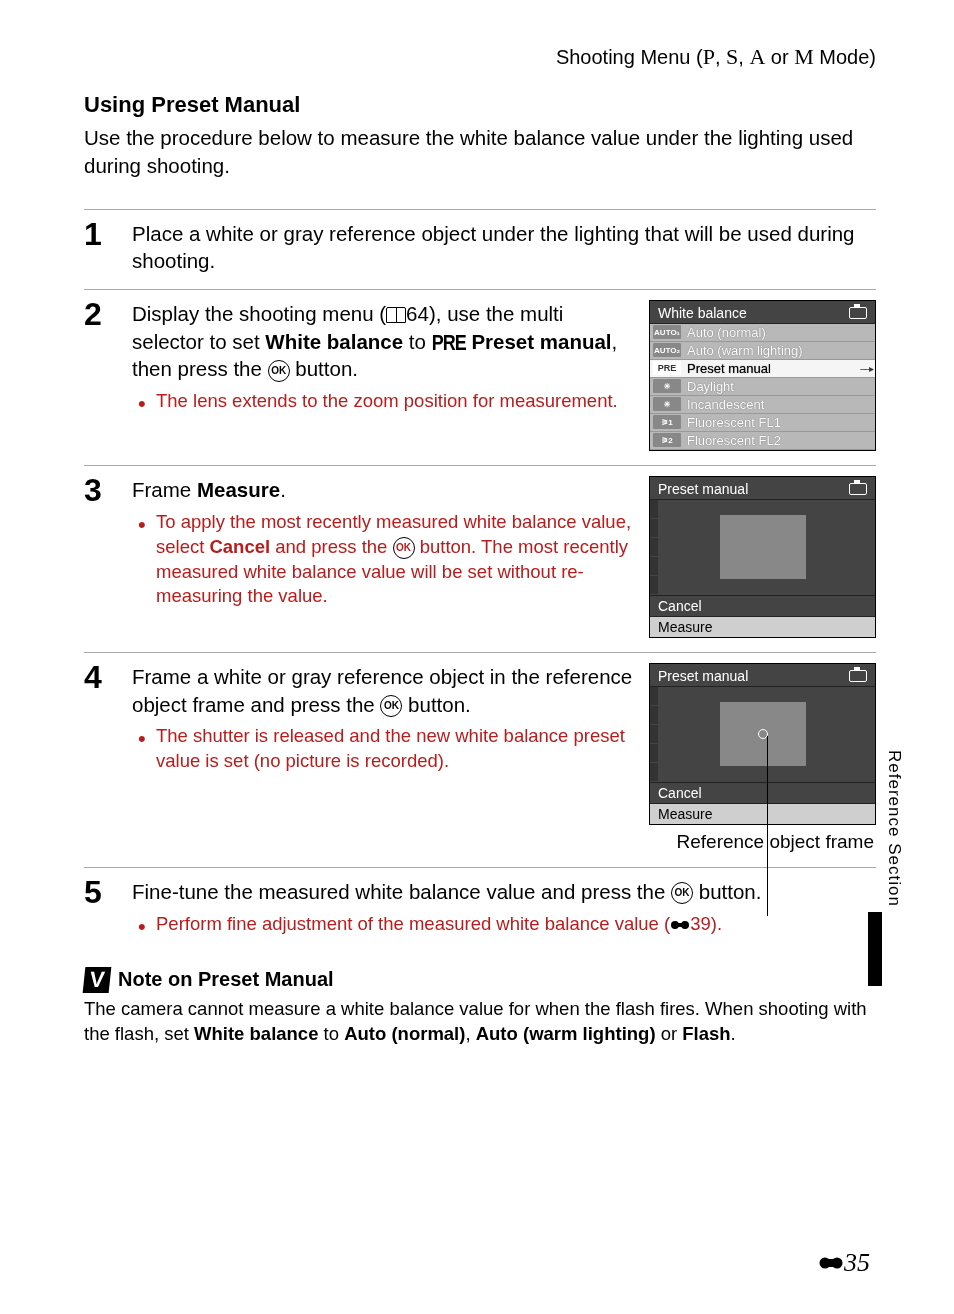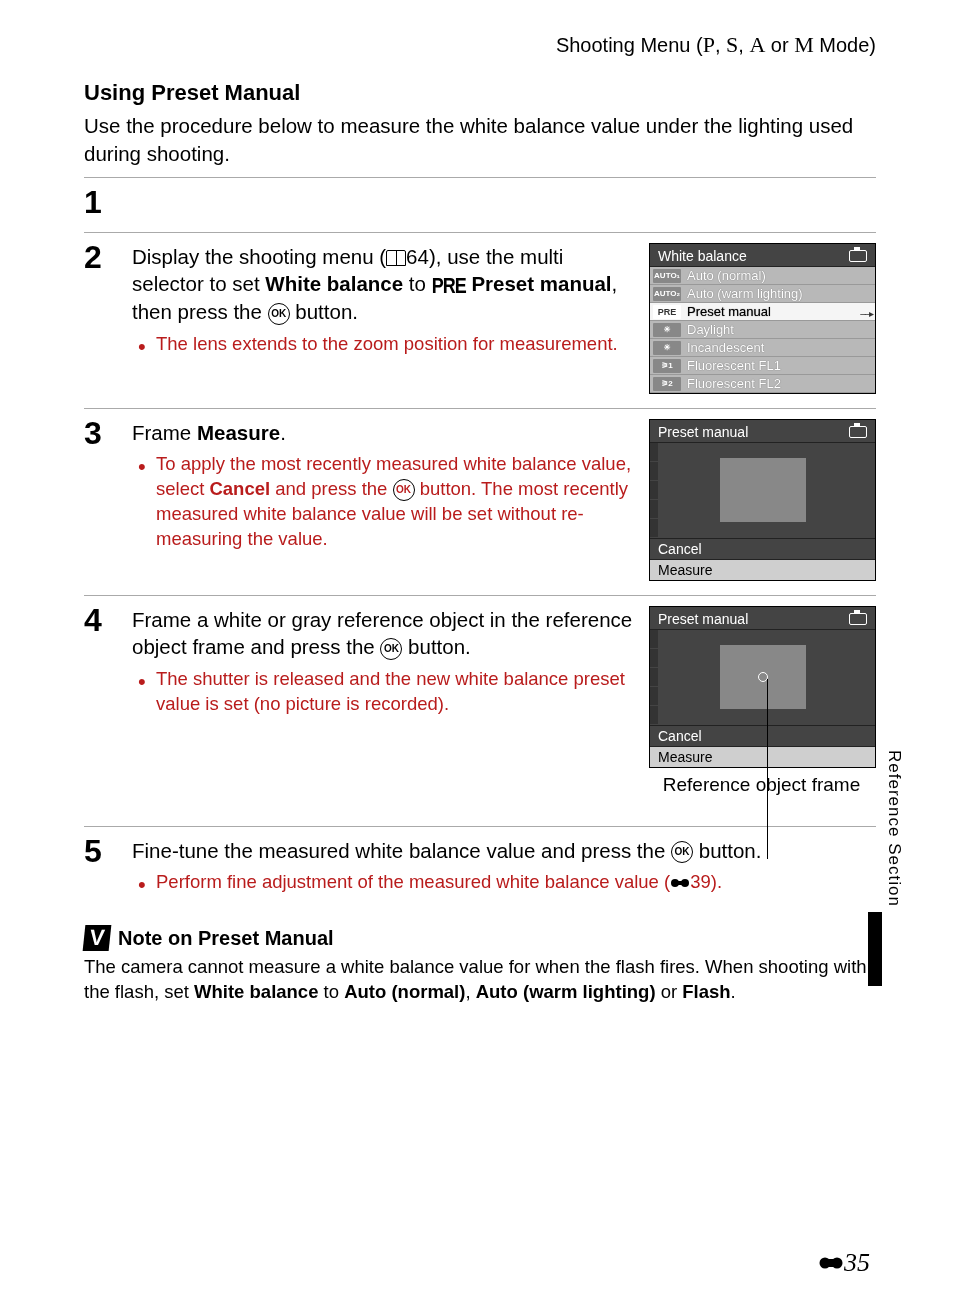--- a/index.html
+++ b/index.html
@@ -1,18 +1,18 @@
 <!DOCTYPE html>
 <html><head>
 <meta charset="utf-8">
 <style>
   html,body{margin:0;padding:0;background:#fff;color:#000;
     font-family:"Helvetica Neue",Helvetica,Arial,sans-serif;}
   .page{width:954px;height:1314px;position:relative;box-sizing:border-box;
-    padding:32px 78px 0 84px;}
+    padding:44px 78px 0 84px;}
   .header{text-align:right;font-size:20px;margin-bottom:22px;}
   .mode-letter{font-family:Georgia,"Times New Roman",serif;font-size:22px}
   .section-title{font-weight:700;font-size:22px;margin:8px 0 6px}
   .body-text{font-size:20.5px;line-height:1.38;margin:0 0 4px}
   .step-list{margin:0;padding:0}
   .step{border-top:1px solid #aaa;padding:10px 0 14px;display:flex;
     align-items:flex-start;gap:18px}
   .step:last-of-type{}
   .step-num{font-weight:700;font-size:32px;width:30px;line-height:1;
     font-family:Arial,Helvetica,sans-serif;margin-top:-2px}
@@ -27,21 +27,21 @@
   .step-text{flex:1}
   .screen{width:225px;background:#444;border:1px solid #000;color:#fff;
     font-size:13px;position:relative;flex-shrink:0}
   .screen-title{display:flex;justify-content:space-between;align-items:center;
     padding:4px 8px 2px;background:#444;font-size:14px;border-bottom:1px solid #222}
   .cam-icon{display:inline-block;width:16px;height:10px;border:1.5px solid #fff;
     border-radius:2px;position:relative}
   .cam-icon:before{content:"";position:absolute;left:4px;top:-4px;width:6px;
     height:3px;background:#fff}
   .wb-rows{}
-  .wb-row{display:flex;align-items:flex-end;gap:6px;padding:1px 3px;
+  .wb-row{display:flex;align-items:center;gap:6px;padding:1px 3px;
     background:#b8b8b8;color:#fff;border-bottom:1px solid #999}
   .wb-row.sel{background:#f5f5f5;color:#000}
   .wb-row.sel .wb-icon{background:#fff;color:#333}
   .wb-icon{width:28px;height:14px;display:flex;align-items:center;
     justify-content:center;font-size:8px;font-weight:700;background:#888;
     color:#fff;border-radius:1px;flex-shrink:0}
   .wb-icon.pre{background:#fff;color:#333;font-size:9px}
   .wb-label{font-size:13px;text-shadow:0 0 1px #555}
   .wb-arrow{margin-left:auto;font-size:10px;letter-spacing:-2px;color:#333}
   .pm-area{position:relative;height:95px;background:#444}
@@ -50,21 +50,21 @@
   .pm-area .preview{position:absolute;left:50%;top:50%;
     transform:translate(-50%,-50%);width:86px;height:64px;background:#888}
   .pm-area .target{position:absolute;left:50%;top:50%;
     transform:translate(-50%,-50%);width:8px;height:8px;border:1.5px solid #fff;
     border-radius:50%}
   .pm-area .target:after{content:"";position:absolute;left:8px;top:6px;
     width:1px;height:180px;background:#000}
   .option-row{padding:2px 8px;font-size:14px;border-top:1px solid #222}
   .option-row.dark{background:#444;color:#fff}
   .option-row.light{background:#cfcfcf;color:#000}
-  .caption{font-size:19px;text-align:center;margin:6px 2px 16px 0}
+  .caption{font-size:19px;text-align:right;margin:6px 2px 0 0}
   .note-block{margin-top:14px}
   .note-head{display:flex;align-items:center;gap:8px;font-weight:700;
     font-size:20px;margin-bottom:4px}
   .note-icon{width:26px;height:26px;background:#000;color:#fff;
     display:inline-flex;align-items:center;justify-content:center;
     font-size:22px;font-weight:700;transform:skewX(-6deg)}
   .note-text{font-size:18.5px;line-height:1.35}
   .side-tab{position:absolute;right:50px;top:750px;font-size:17px;
     writing-mode:vertical-rl;letter-spacing:1px}
   .side-black{position:absolute;right:72px;top:912px;width:14px;height:74px;
@@ -87,26 +87,29 @@
 </head>
 <body>
 
 <div class="page">
 
   <div class="header">
     <span>Shooting Menu (</span><span class="mode-letter">P</span>, <span class="mode-letter">S</span>, <span class="mode-letter">A</span> or <span class="mode-letter">M</span><span> Mode)</span>
   </div>
 
   <div class="section-title">Using Preset Manual</div>
-  <p class="body-text" style="margin-bottom:8px">Use the procedure below to measure the white balance value under the lighting used during shooting.</p>
+  <p class="body-text" style="margin-bottom:28px">Use the procedure below to measure the white balance value under the lighting used during shooting.</p>
 
   <div class="step-list">
 
     <div class="step">
       <div class="step-num">1</div>
+      <div class="step-body">
+        <div class="step-head">Place a white or gray reference object under the lighting that will be used during shooting.</div>
+      </div>
     </div>
 
     <div class="step">
       <div class="step-num">2</div>
       <div class="step-body step-row">
         <div class="step-text">
           <div class="step-head">
             <span>Display the shooting menu (</span><span class="book-icon"></span><span>64</span><span>), use the multi selector to set </span><b>White balance</b><span> to </span><span class="pre-glyph">PRE</span> <b>Preset manual</b><span>, then press the </span><span class="ok-icon">OK</span><span> button.</span>
           </div>
           <ul class="bullets">

